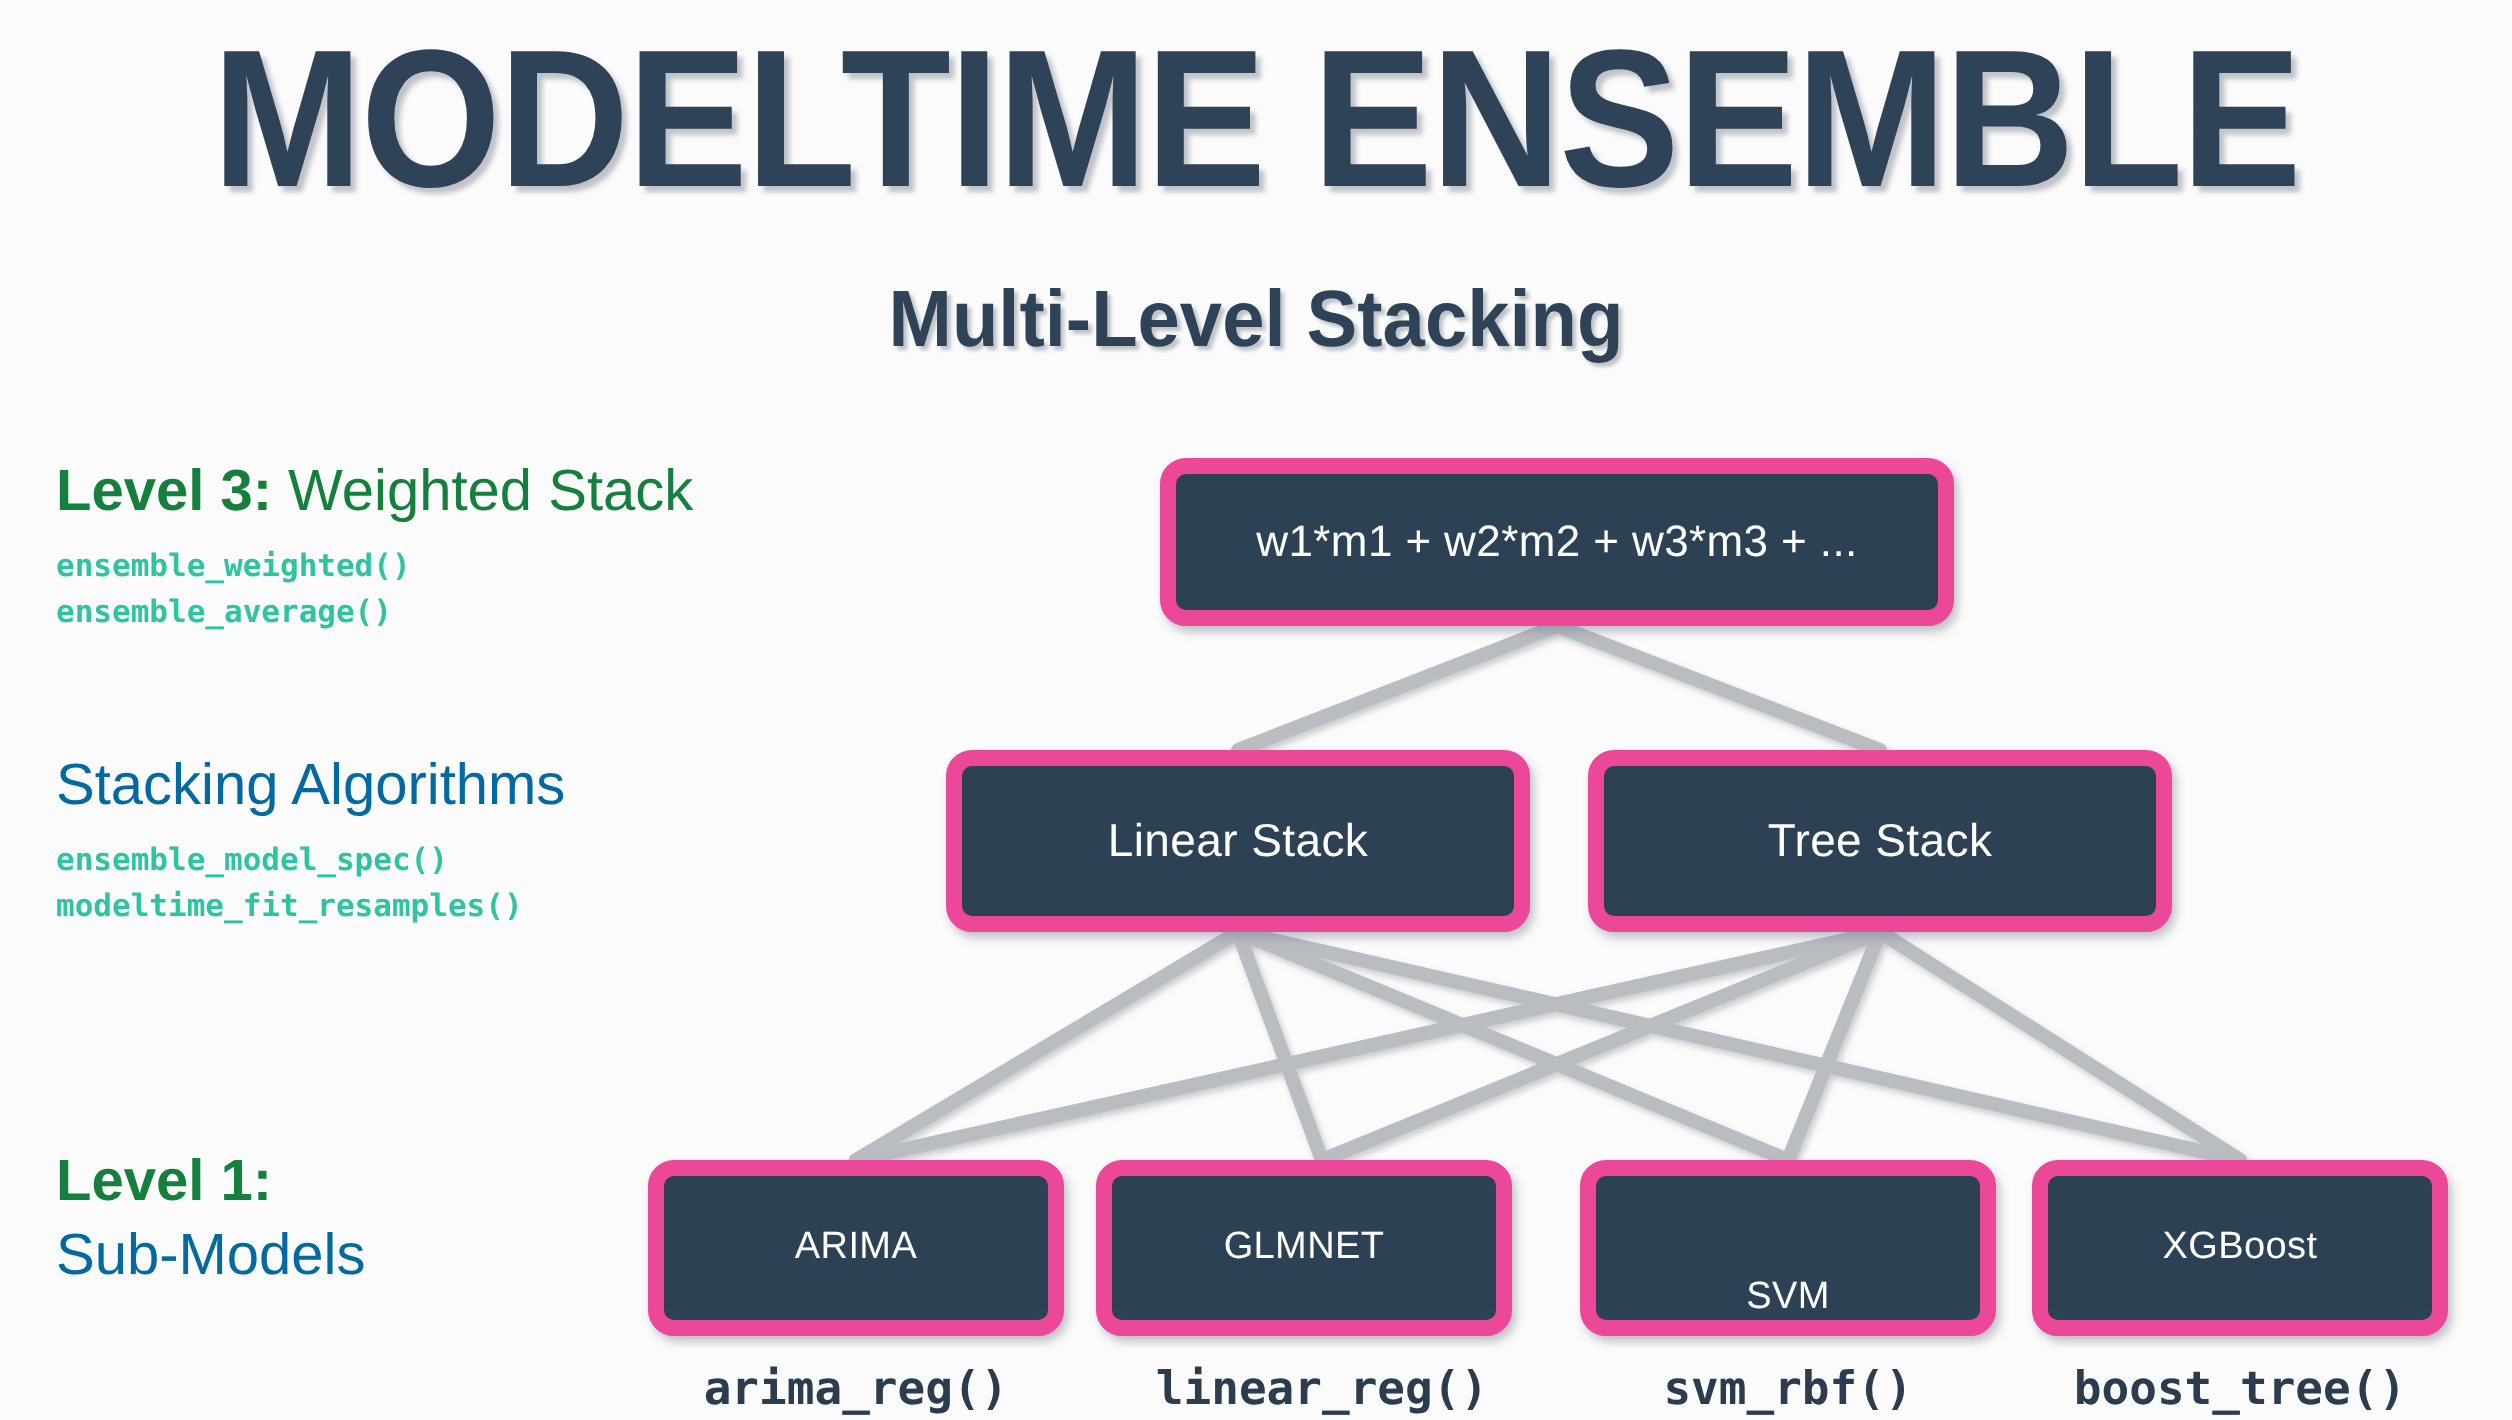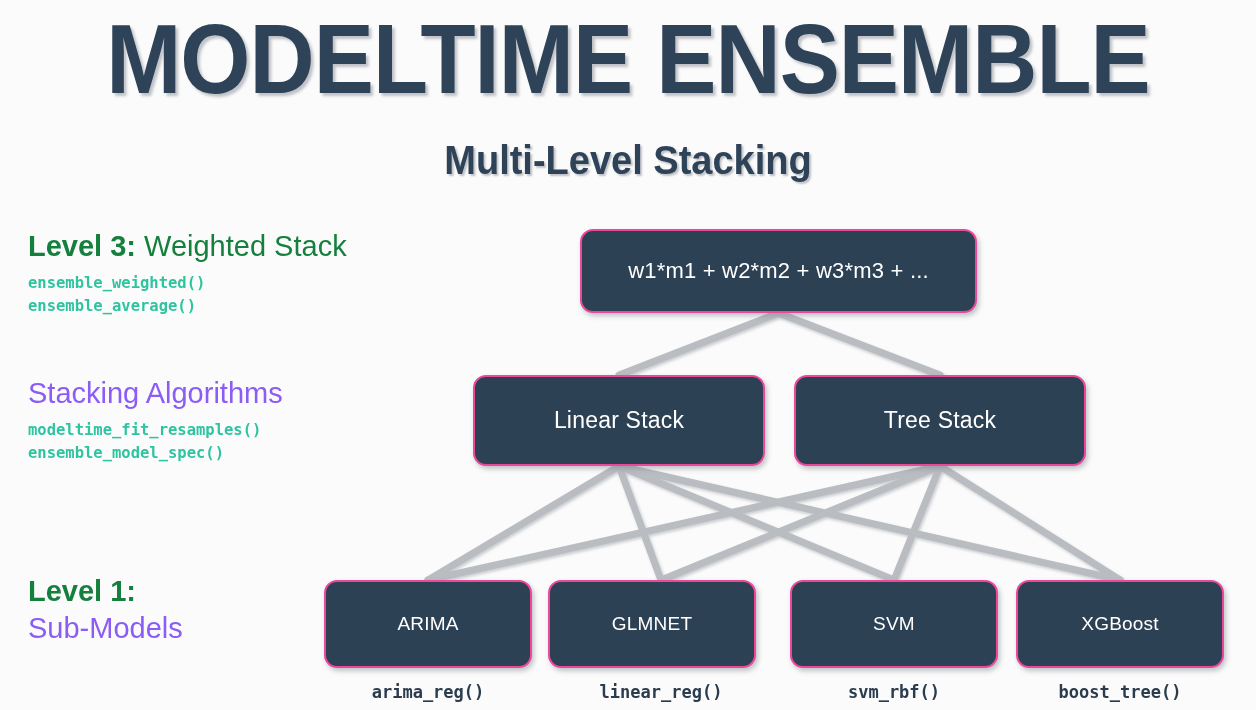--- a/index.html
+++ b/index.html
@@ -64,21 +64,21 @@
     color: #15803d;
     line-height: 1.28;
     white-space: nowrap;
   }
   .level-head .lv-strong { font-weight: bold; }
   .level-head .lv-rest   { font-weight: normal; }
   .level-sub {
     font-family: "Liberation Sans Narrow", "Liberation Sans", sans-serif;
     font-size: 29px;
     font-weight: normal;
-    color: #8b5cf6;
+    color: #0369a1;
     line-height: 1.28;
     white-space: nowrap;
   }
   .code-list {
     margin-top: 7px;
   }
   .code-line {
     font-family: "DejaVu Sans Mono", monospace;
     font-size: 15.5px;
     font-weight: bold;
@@ -89,21 +89,21 @@
 
   #level3-block { top: 228px; }
   #level2-block { top: 375px; }
   #level1-block { top: 573px; }
 
   
   .node {
     position: absolute;
     box-sizing: border-box;
     background: #2d4155;
-    border: 2px solid #ec4899;
+    border: 8px solid #ec4899;
     border-radius: 13px;
     box-shadow: 2px 3px 5px rgba(120,125,135,0.45);
     display: flex;
     align-items: center;
     justify-content: center;
     color: #ffffff;
     font-family: "Liberation Sans Narrow", "Liberation Sans", sans-serif;
     font-size: 23px;
     font-weight: normal;
     letter-spacing: 0.2px;
@@ -112,21 +112,21 @@
   }
   .node.l3 { font-size: 22px; }
   .node.l2 { font-size: 23px; }
   .node.l1 { font-size: 19px; }
 
   
   .fn-caption {
     position: absolute;
     text-align: center;
     font-family: "DejaVu Sans Mono", monospace;
-    font-size: 17px;
+    font-size: 23px;
     font-weight: bold;
     color: #2b3c4e;
     z-index: 3;
     white-space: nowrap;
   }
 
   
   #edges {
     position: absolute;
     left: 0; top: 0;
@@ -169,22 +169,22 @@
     </div>
     <div class="code-list">
       <div class="code-line">ensemble_weighted()</div>
       <div class="code-line">ensemble_average()</div>
     </div>
   </div>
 
   <div class="level-block" id="level2-block">
     <div class="level-sub">Stacking Algorithms</div>
     <div class="code-list">
+      <div class="code-line">ensemble_model_spec()</div>
       <div class="code-line">modeltime_fit_resamples()</div>
-      <div class="code-line">ensemble_model_spec()</div>
     </div>
   </div>
 
   <div class="level-block" id="level1-block">
     <div class="level-head">
       <span class="lv-strong">Level 1:</span>
     </div>
     <div class="level-sub">Sub-Models</div>
   </div>
 
@@ -199,21 +199,21 @@
         <span>Tree Stack</span>
       </div>
       <div class="node l1" style="left: 324px; top: 580px; width: 208px; height: 88px;">
         <span>ARIMA</span>
       </div>
       <div class="fn-caption" style="left: 324px; width: 208px; top: 682px;">arima_reg()</div>
       <div class="node l1" style="left: 548px; top: 580px; width: 208px; height: 88px;">
         <span>GLMNET</span>
       </div>
       <div class="fn-caption" style="left: 557px; width: 208px; top: 682px;">linear_reg()</div>
-      <div class="node l1" style="left: 790px; top: 580px; width: 208px; height: 88px;">
+      <div class="node l1" style="left: 790px; top: 580px; width: 208px; height: 88px; align-items: flex-end;">
         <span>SVM</span>
       </div>
       <div class="fn-caption" style="left: 790px; width: 208px; top: 682px;">svm_rbf()</div>
       <div class="node l1" style="left: 1016px; top: 580px; width: 208px; height: 88px;">
         <span>XGBoost</span>
       </div>
       <div class="fn-caption" style="left: 1016px; width: 208px; top: 682px;">boost_tree()</div>
     </div>
 
 </div>

